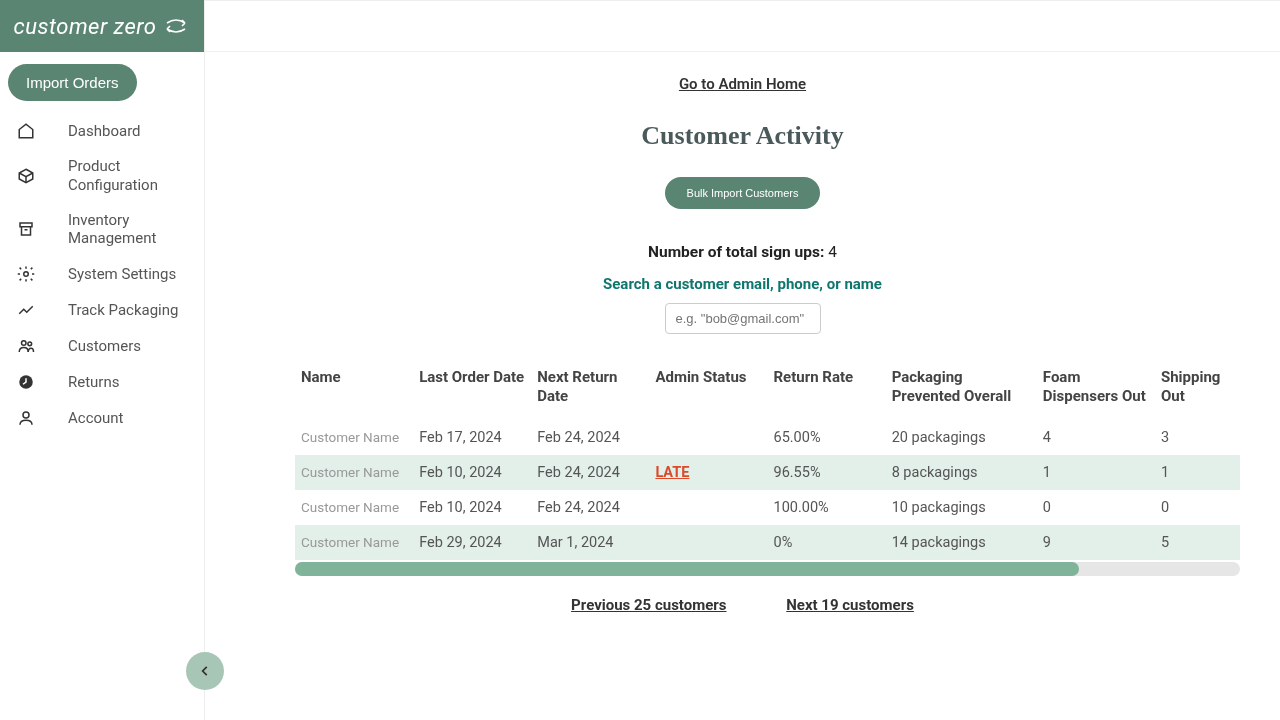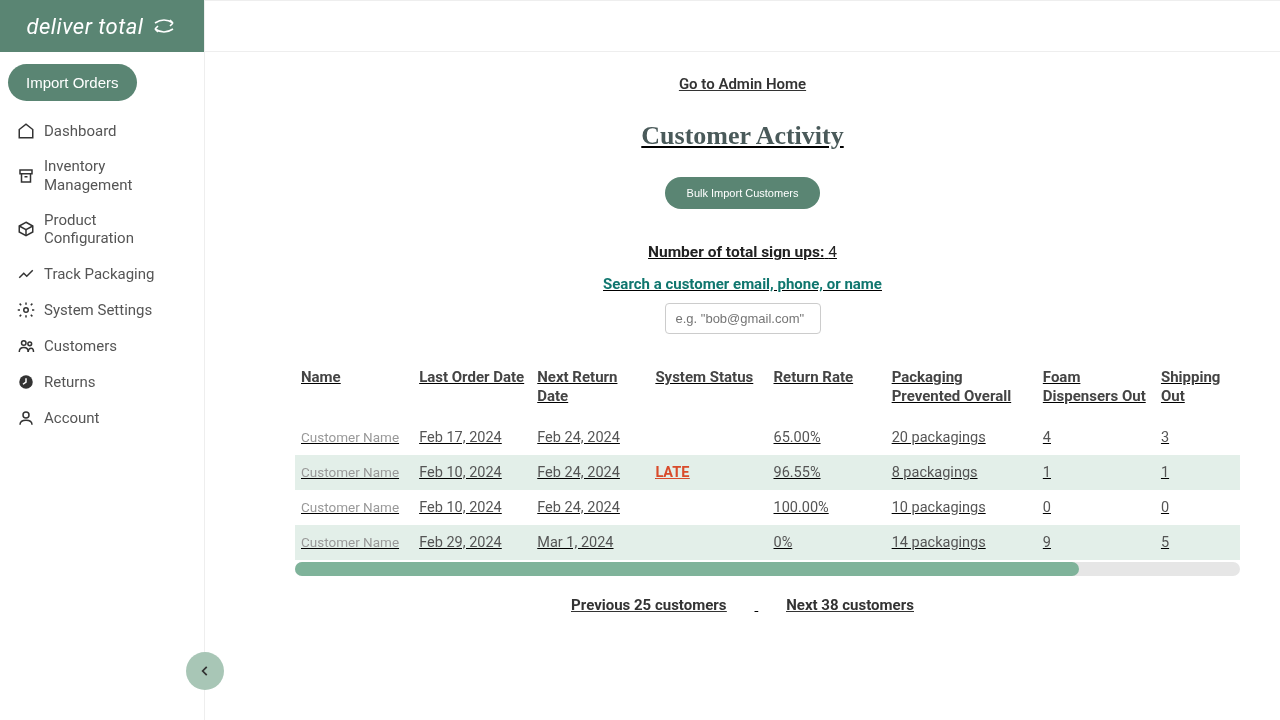--- a/index.html
+++ b/index.html
@@ -45,21 +45,21 @@
     text-align: center;
   }
   .nav { list-style: none; padding: 0 8px; }
   .nav li {
     display: flex;
     align-items: center;
     padding: 8px 8px;
     color: #555;
     font-size: 15px;
     cursor: pointer;
-    gap: 8px;
+    gap: 32px;
   }
   .nav li .ico {
     width: 20px; height: 20px;
     display: inline-flex;
     align-items: center;
     justify-content: center;
     color: #333;
     flex-shrink: 0;
   }
   .nav li .lbl { line-height: 1.25; }
@@ -75,21 +75,20 @@
     font-size: 18px;
     cursor: pointer;
     display:flex;align-items:center;justify-content:center;
   }
   .main {
     position: absolute;
     left: 205px; top: 0;
     width: 1075px;
     height: 720px;
     overflow: hidden;
-    text-decoration: underline;
   }
   .topbar {
     height: 52px;
     border-bottom: 1px solid #eee;
     border-top: 1px solid #eee;
   }
   .content {
     padding-top: 22px;
     text-align: center;
   }
@@ -194,74 +193,74 @@
     text-decoration: underline;
     margin: 0 28px;
     cursor: pointer;
   }
 </style>
 </head>
 <body>
 
 <div class="sidebar">
   <div class="logo">
-    <span>deliver total</span>
+    <span>customer zero</span>
     <svg width="28" height="22" viewBox="0 0 28 22" fill="none" stroke="#fff" stroke-width="1.6">
         <path d="M5 8 Q14 2 23 8 M23 8 l-3 -3 M23 8 l-3 3"></path>
         <path d="M23 14 Q14 20 5 14 M5 14 l3 -3 M5 14 l3 3"></path>
       </svg>
   </div>
 
   <button class="import-btn">Import Orders</button>
 
   <ul class="nav">
     <li>
       <span class="ico">
           <svg width="18" height="18" viewBox="0 0 24 24" fill="none" stroke="currentColor" stroke-width="2">
             <path d="M3 10 L12 3 L21 10 V21 H3 Z"></path>
           </svg>
         </span>
       <span class="lbl">Dashboard</span>
     </li>
     <li>
       <span class="ico">
           <svg width="18" height="18" viewBox="0 0 24 24" fill="none" stroke="currentColor" stroke-width="2">
+            <path d="M12 3 L21 8 V16 L12 21 L3 16 V8 Z"></path>
+            <path d="M3 8 L12 13 L21 8"></path>
+            <path d="M12 13 V21"></path>
+          </svg>
+        </span>
+      <span class="lbl">Product Configuration</span>
+    </li>
+    <li>
+      <span class="ico">
+          <svg width="18" height="18" viewBox="0 0 24 24" fill="none" stroke="currentColor" stroke-width="2">
             <rect x="4" y="4" width="16" height="5"></rect>
             <path d="M6 9 V20 H18 V9"></path>
             <path d="M10 13 H14"></path>
           </svg>
         </span>
       <span class="lbl">Inventory Management</span>
     </li>
     <li>
       <span class="ico">
           <svg width="18" height="18" viewBox="0 0 24 24" fill="none" stroke="currentColor" stroke-width="2">
-            <path d="M12 3 L21 8 V16 L12 21 L3 16 V8 Z"></path>
-            <path d="M3 8 L12 13 L21 8"></path>
-            <path d="M12 13 V21"></path>
-          </svg>
-        </span>
-      <span class="lbl">Product Configuration</span>
-    </li>
-    <li>
-      <span class="ico">
-          <svg width="18" height="18" viewBox="0 0 24 24" fill="none" stroke="currentColor" stroke-width="2">
-            <path d="M3 17 L9 11 L13 15 L21 7"></path>
-          </svg>
-        </span>
-      <span class="lbl">Track Packaging</span>
-    </li>
-    <li>
-      <span class="ico">
-          <svg width="18" height="18" viewBox="0 0 24 24" fill="none" stroke="currentColor" stroke-width="2">
             <circle cx="12" cy="12" r="3"></circle>
             <path d="M12 2 V5 M12 19 V22 M4 12 H1 M23 12 H20 M5.6 5.6 L3.5 3.5 M20.5 20.5 L18.4 18.4 M5.6 18.4 L3.5 20.5 M20.5 3.5 L18.4 5.6"></path>
           </svg>
         </span>
       <span class="lbl">System Settings</span>
+    </li>
+    <li>
+      <span class="ico">
+          <svg width="18" height="18" viewBox="0 0 24 24" fill="none" stroke="currentColor" stroke-width="2">
+            <path d="M3 17 L9 11 L13 15 L21 7"></path>
+          </svg>
+        </span>
+      <span class="lbl">Track Packaging</span>
     </li>
     <li>
       <span class="ico">
           <svg width="18" height="18" viewBox="0 0 24 24" fill="none" stroke="currentColor" stroke-width="2">
             <circle cx="9" cy="8" r="3"></circle>
             <circle cx="17" cy="9" r="2.5"></circle>
             <path d="M3 20 Q3 14 9 14 Q15 14 15 20"></path>
             <path d="M15 20 Q15 15 19 15 Q22 15 22 20"></path>
           </svg>
         </span>
@@ -317,21 +316,21 @@
             <col style="width:12.5%">
             <col style="width:16%">
             <col style="width:12.5%">
             <col style="width:9%">
         </colgroup>
         <thead>
           <tr>
             <th>Name</th>
             <th>Last Order Date</th>
             <th>Next Return Date</th>
-            <th>System Status</th>
+            <th>Admin Status</th>
             <th>Return Rate</th>
             <th>Packaging Prevented Overall</th>
             <th>Foam Dispensers Out</th>
             <th>Shipping Out</th>
           </tr>
         </thead>
         <tbody id="tbody">
             <tr>
               <td style="color: rgb(153, 153, 153); font-size: 13.5px;">Customer Name</td>
               <td>Feb 17, 2024</td>
@@ -374,16 +373,16 @@
             </tr>
           </tbody>
       </table>
       <div class="table-scrollbar">
         <div class="table-scroll-thumb"></div>
       </div>
     </div>
 
     <div class="pager">
       <a>Previous 25 customers</a>
-      <a>Next 38 customers</a>
+      <a>Next 19 customers</a>
     </div>
   </div>
 </div>
 
 </body></html>

